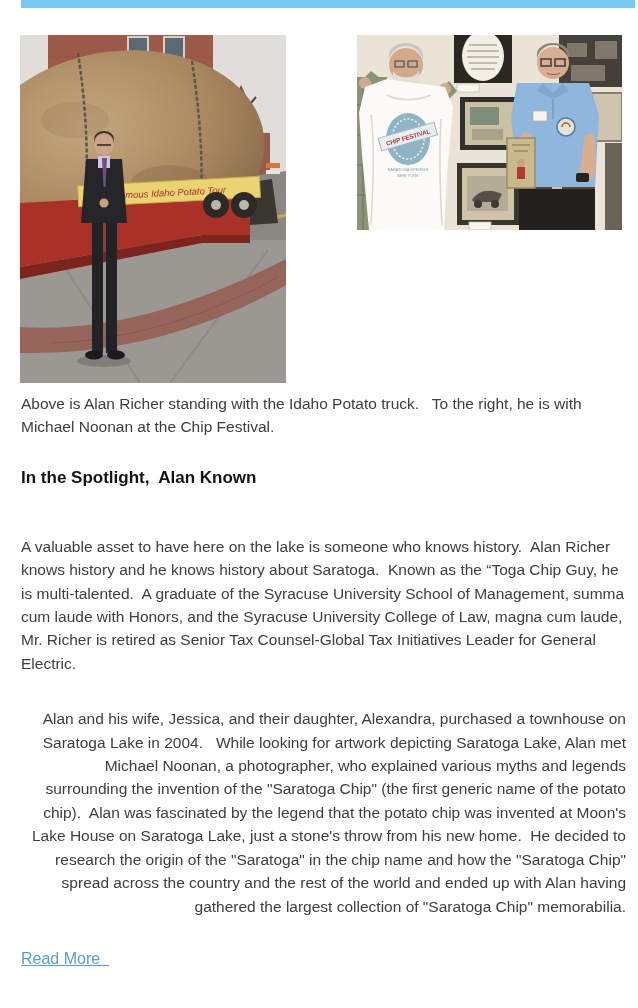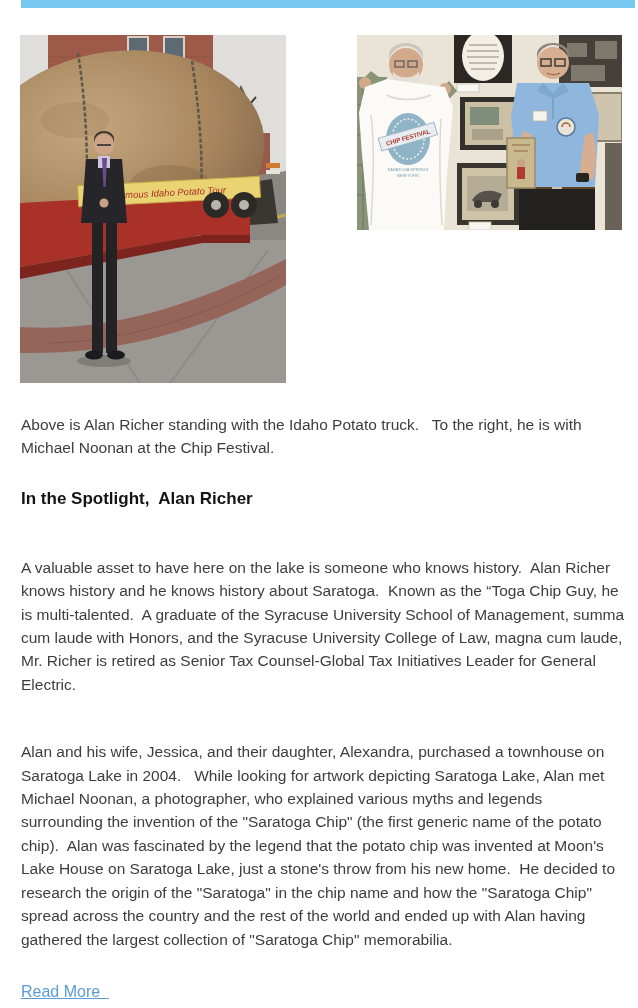--- a/index.html
+++ b/index.html
@@ -8,27 +8,27 @@
     font-family:"Liberation Sans","DejaVu Sans",sans-serif;
     color:#3d3d3d;
   }
   .top-bar{height:8px;margin:0 3px 0 21px;background:#78c9f1;}
   .photos{display:flex;align-items:flex-start;gap:71px;margin:27px 0 0 20px;}
   .photo{display:block;flex:0 0 auto;}
   .text-block{
     margin:0 12px 0 21px;font-size:15.5px;line-height:23.4px;
     white-space:pre-wrap;word-wrap:break-word;
   }
-  .caption{margin-top:30px;}
+  .caption{margin-top:9px;}
   .headline{
     margin:28px 12px 0 21px;font-size:17px;line-height:22px;font-weight:700;
     color:#141414;white-space:pre-wrap;
   }
   .para1{margin-top:46px;}
-  .para2{margin-top:44px;}
+  .para2{margin-top:32px;text-align:right;}
   .read-more{
     display:inline-block;margin:30px 0 0 21px;font-size:16px;line-height:22px;
     color:#5b9bd5;text-decoration:underline;white-space:pre;cursor:pointer;
   }
   svg text{font-family:"Liberation Sans","DejaVu Sans",sans-serif;}
 </style>
 </head>
 <body>
 
 
@@ -202,21 +202,21 @@
       <path d="M180 26a16 16 0 0 1 32 0l0 -7a16 11 0 0 0 -32 0z" fill="#8d8579"></path>
       <rect x="184" y="24" width="10" height="7" fill="none" stroke="#333" stroke-width="1.4"></rect>
       <rect x="198" y="24" width="10" height="7" fill="none" stroke="#333" stroke-width="1.4"></rect>
       <path d="M190 38a8 4 0 0 0 13 0" stroke="#9a6a50" stroke-width="1.2" fill="none"></path>
     </g>
   </svg>
 </div>
 
 <p class="text-block caption">Above is Alan Richer standing with the Idaho Potato truck.   To the right, he is with Michael Noonan at the Chip Festival.</p>
 
-<h2 class="headline">In the Spotlight,  Alan Richer</h2>
+<h2 class="headline">In the Spotlight,  Alan Known</h2>
 
 <p class="text-block para1">A valuable asset to have here on the lake is someone who knows history.  Alan Richer knows history and he knows history about Saratoga.  Known as the “Toga Chip Guy, he is multi-talented.  A graduate of the Syracuse University School of Management, summa cum laude with Honors, and the Syracuse University College of Law, magna cum laude, Mr. Richer is retired as Senior Tax Counsel-Global Tax Initiatives Leader for General Electric.</p>
 
 <p class="text-block para2">Alan and his wife, Jessica, and their daughter, Alexandra, purchased a townhouse on Saratoga Lake in 2004.   While looking for artwork depicting Saratoga Lake, Alan met Michael Noonan, a photographer, who explained various myths and legends surrounding the invention of the "Saratoga Chip" (the first generic name of the potato chip).  Alan was fascinated by the legend that the potato chip was invented at Moon's Lake House on Saratoga Lake, just a stone's throw from his new home.  He decided to research the origin of the "Saratoga" in the chip name and how the "Saratoga Chip" spread across the country and the rest of the world and ended up with Alan having gathered the largest collection of "Saratoga Chip" memorabilia.</p>
 
 <a class="read-more" href="#" style="color: rgb(91, 155, 213);">Read More  </a>
 
 
 
 

